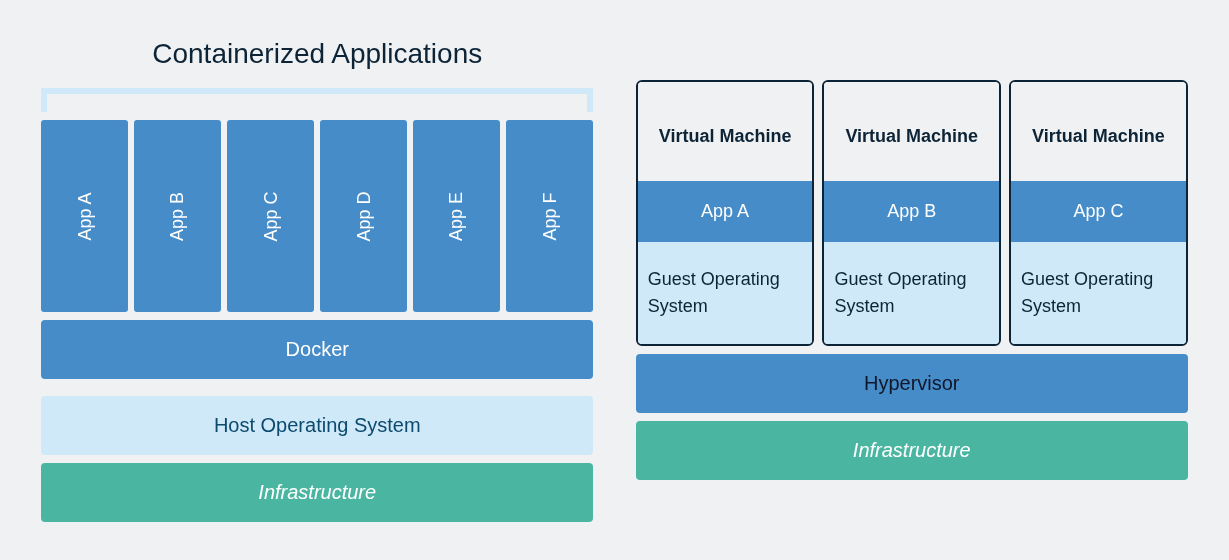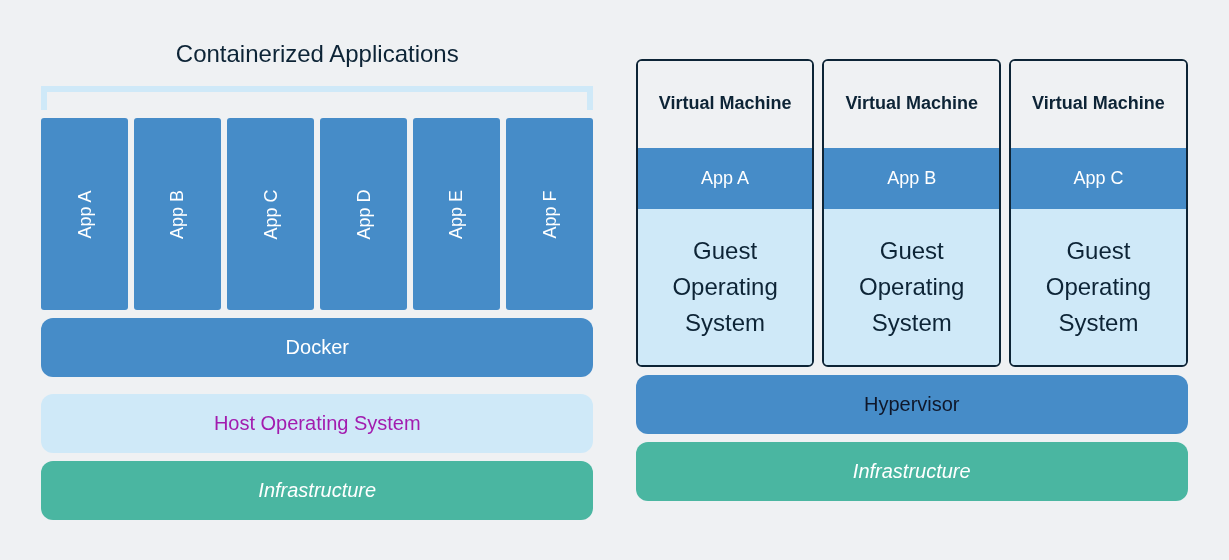--- a/index.html
+++ b/index.html
@@ -16,21 +16,21 @@
 
     .panel {
       display: flex;
       flex-direction: column;
       width: 552px;
     }
 
     
     .container-title {
       color: #0d2436;
-      font-size: 24px;
+      font-size: 28px;
       text-align: center;
       margin-bottom: 18px;
       font-weight: 400;
     }
 
     .bracket {
       border-top: 6px solid #cfe9f8;
       border-left: 6px solid #cfe9f8;
       border-right: 6px solid #cfe9f8;
       height: 24px;
@@ -58,31 +58,31 @@
     .app-block span {
       transform: rotate(-90deg);
       white-space: nowrap;
     }
 
     .layer {
       text-align: center;
       padding: 18px 0;
       font-size: 20px;
       margin-bottom: 8px;
-      border-radius: 12px;
+      border-radius: 4px;
     }
 
     .layer.docker {
       background: #468cc8;
       color: #ffffff;
     }
 
     .layer.host-os {
       background: #cfe9f8;
-      color: #a21caf;
+      color: #0c4a6e;
       margin-top: 9px;
     }
 
     .layer.infra {
       background: #4ab6a1;
       color: #ffffff;
       font-style: italic;
     }
 
     
@@ -97,37 +97,37 @@
       border: 2px solid #0d2436;
       border-radius: 6px;
       overflow: hidden;
     }
 
     .vm-header {
       text-align: center;
       font-weight: 700;
       color: #0d2436;
       font-size: 18px;
-      padding: 32px 0 34px 0;
+      padding: 44px 0 34px 0;
       background: #eff1f3;
     }
 
     .vm-app {
       background: #468cc8;
       color: #ffffff;
       text-align: center;
       font-size: 18px;
       padding: 20px 0;
     }
 
     .vm-os {
       background: #cfe9f8;
       color: #0d2436;
-      text-align: center;
-      font-size: 24px;
+      text-align: left;
+      font-size: 18px;
       padding: 24px 10px;
       line-height: 1.5;
     }
 
     .layer.hypervisor {
       background: #468cc8;
       color: #0f172a;
     }
 
     .layer:last-child {

